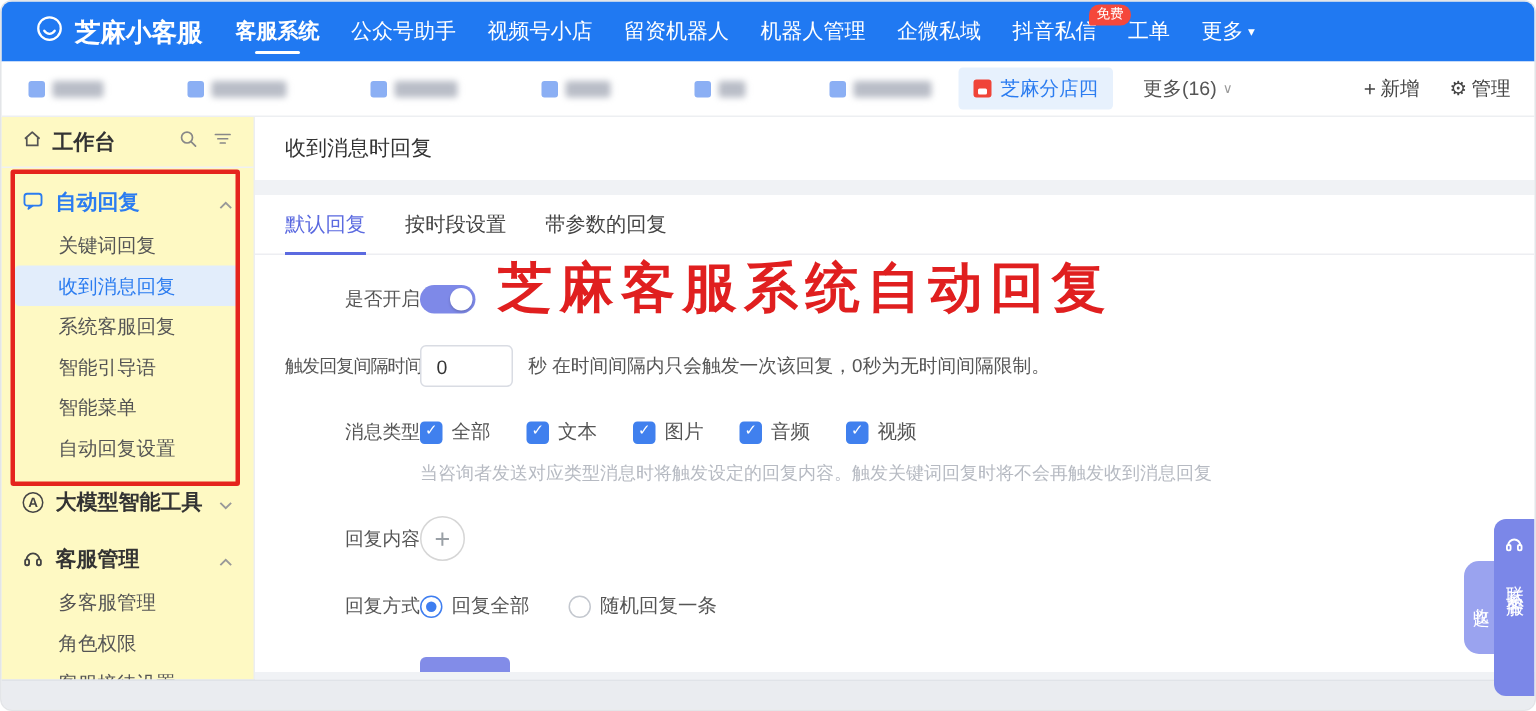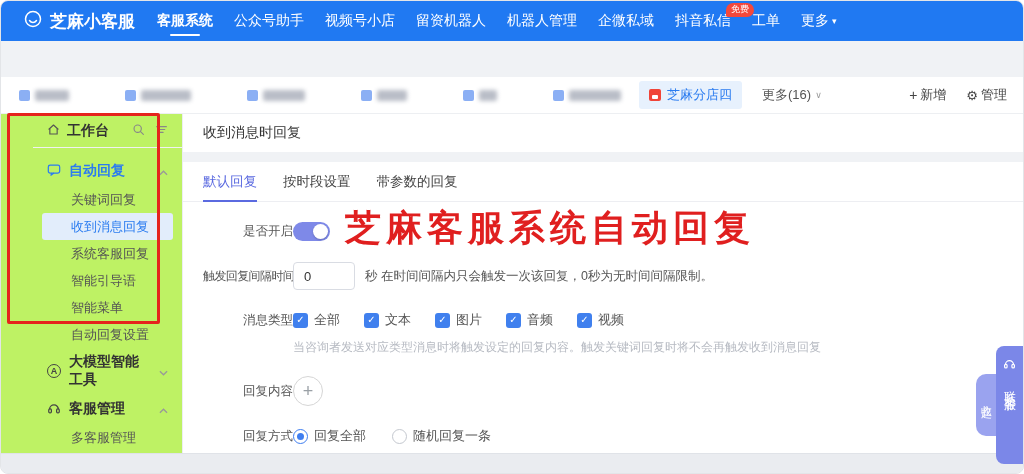--- a/index.html
+++ b/index.html
@@ -17,38 +17,38 @@
   .caret { font-size:9px; margin-left:3px; }
   .nav-right { margin-left:auto; display:flex; align-items:center; gap:13px; }
   .icon-btn { display:flex; align-items:center; cursor:pointer; }
   .kefu-btn { border:1px solid rgba(255,255,255,.95); border-radius:3px; padding:4px 12px; font-size:13px; background:transparent; color:#fff; cursor:pointer; white-space:nowrap; }
   .user { display:flex; align-items:center; gap:5px; cursor:pointer; }
   .user-blur { width:76px; height:13px; background:rgba(255,255,255,.85); border-radius:3px; filter:blur(2.5px); }
   .vip { background:#ff8f2a; color:#fff; font-size:9px; font-weight:bold; padding:1px 2px 1px 5px; border-radius:8px; display:flex; align-items:center; gap:2px; line-height:1; }
   .vip-level { background:#f03b2e; border-radius:50%; width:11px; height:11px; display:flex; align-items:center; justify-content:center; font-size:8px; }
 
   
-  .shopbar { height:37px; background:#fff; display:flex; align-items:center; padding:0 16px 0 18px; border-bottom:1px solid #edeff2; flex-shrink:0;margin-top:36px; }
+  .shopbar { height:37px; background:#fff; display:flex; align-items:center; padding:0 16px 0 18px; border-bottom:1px solid #edeff2; flex-shrink:0; }
   .blur-tabs { display:flex; align-items:center; gap:56px; }
   .blur-tab { display:flex; align-items:center; gap:5px; cursor:pointer; }
   .blur-tab .ic { width:11px; height:11px; border-radius:2px; background:#5a8df0; opacity:.7; }
   .blur-tab .bar { height:11px; border-radius:2px; background:#b9bdc7; filter:blur(2px); }
   .active-shop { margin-left:18px; background:#e7f1fd; border-radius:3px; padding:5px 10px; display:flex; align-items:center; gap:6px; color:#2b7cf0; font-size:13px; cursor:pointer; white-space:nowrap; }
   .shop-ic { width:12px; height:12px; background:#f04438; border-radius:2px; position:relative; flex-shrink:0; }
   .shop-ic::after { content:""; position:absolute; left:3px; right:3px; bottom:2px; height:4px; background:#fff; border-radius:1px; }
   .more-shops { margin-left:20px; font-size:13px; color:#555; display:flex; align-items:center; gap:4px; cursor:pointer; white-space:nowrap; }
   .chev-sm { font-size:9px; color:#999; }
   .shop-actions { margin-left:auto; display:flex; align-items:center; gap:20px; font-size:13px; color:#444; }
   .shop-action { display:flex; align-items:center; gap:3px; cursor:pointer; white-space:nowrap; }
   .plus-glyph { font-size:14px; color:#444; }
   .gear-glyph { font-size:13px; color:#444; }
 
   
   .body { flex:1; display:flex; min-height:0; }
-  .sidebar { width:182px; background:#bef264; border-right:1px solid #eceef2; flex-shrink:0;padding-left:32px; }
+  .sidebar { width:169px; background:#fef9c3; border-right:1px solid #eceef2; flex-shrink:0; }
   .side-header { height:34px; display:flex; align-items:center; padding:0 14px; gap:7px; border-bottom:1px solid #f0f1f3; }
   .side-header .title { font-size:14px; font-weight:bold; color:#333; }
   .side-header .right { margin-left:auto; display:flex; align-items:center; gap:10px; }
   .group-row { height:30px; display:flex; align-items:center; padding:0 14px; gap:8px; font-size:14px; font-weight:bold; color:#333; margin-top:8px; cursor:pointer; }
   .group-row.blue { color:#2b7cf0; }
   .group-row .chev { margin-left:auto; }
   .sub { height:27px; display:flex; align-items:center; margin:0 9px; padding-left:29px; font-size:13px; color:#555; border-radius:3px; cursor:pointer; white-space:nowrap; }
   .sub.active { background:#e2edfb; color:#2b7cf0; }
   .circle-a { width:14px; height:14px; border:1.4px solid #444; border-radius:50%; display:flex; align-items:center; justify-content:center; font-size:9px; font-weight:bold; color:#444; flex-shrink:0; }
 

